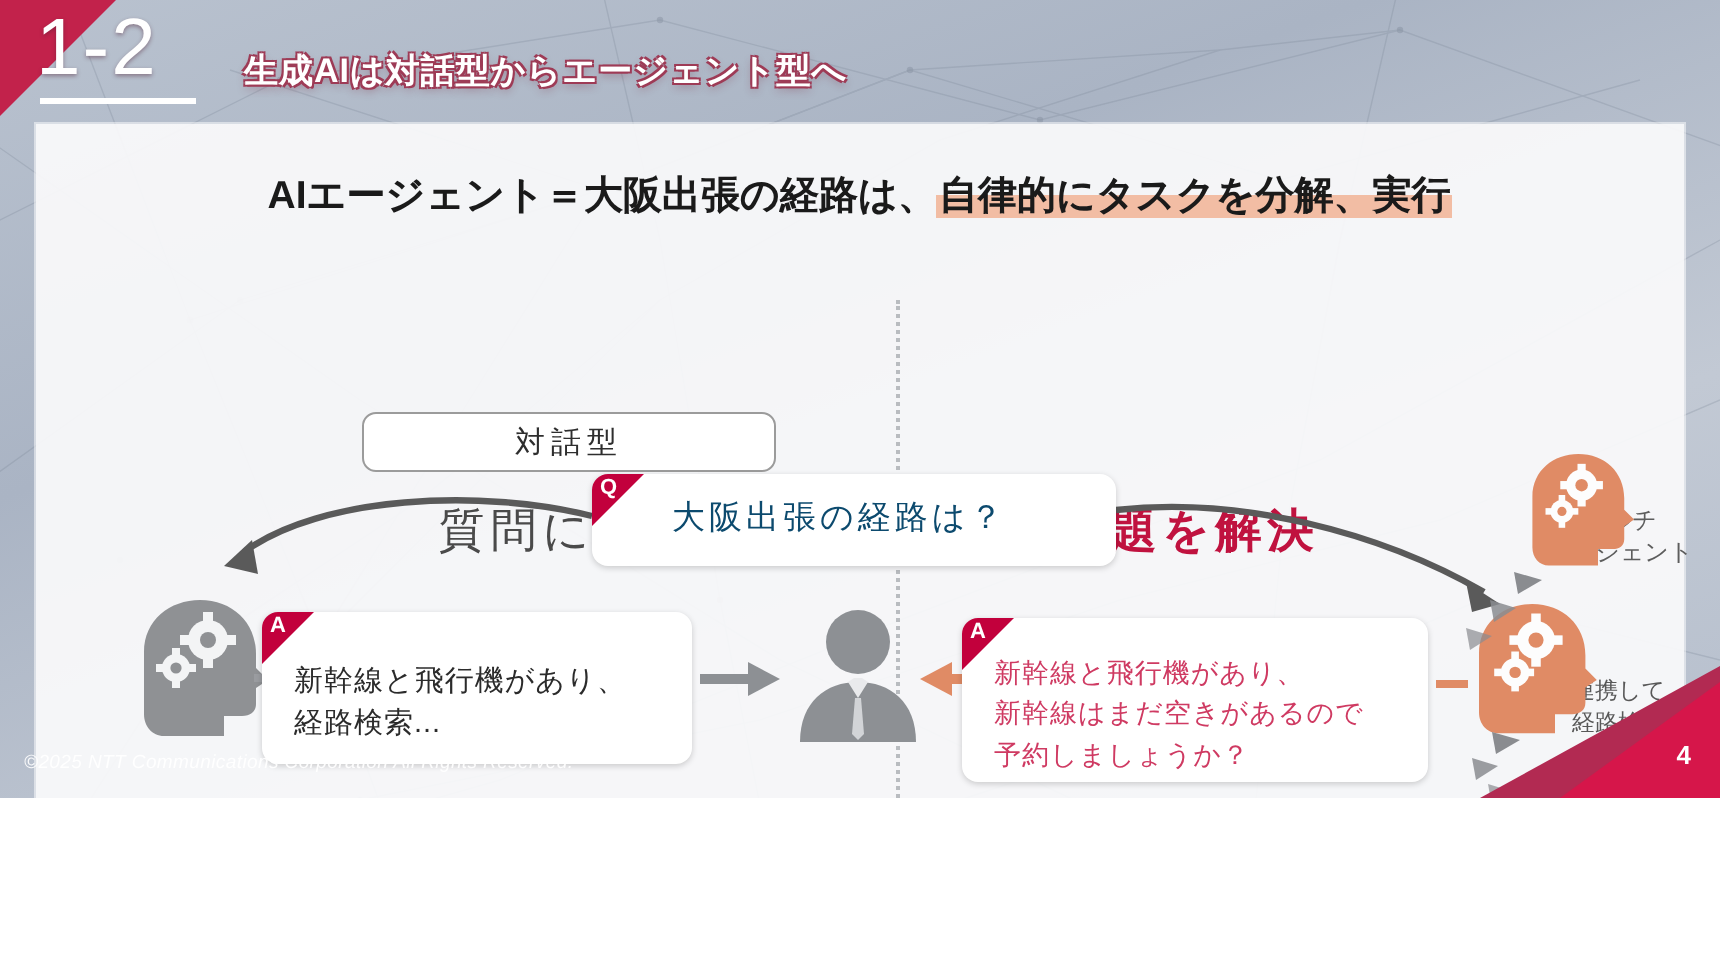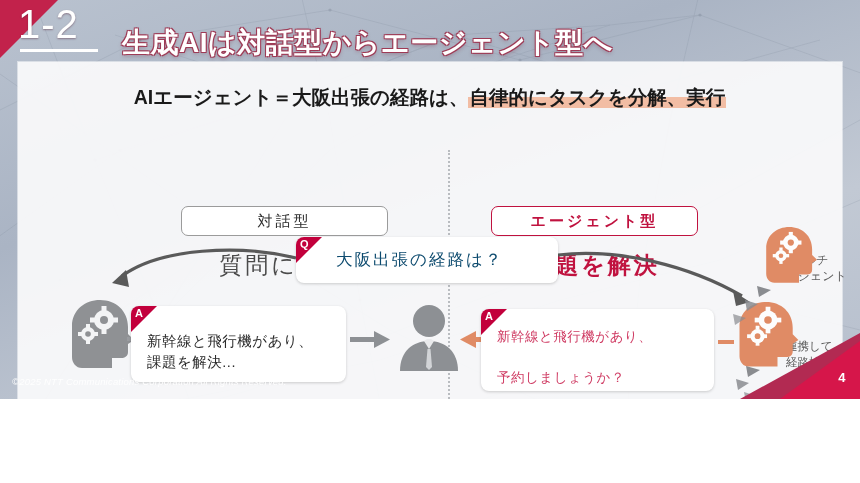--- a/index.html
+++ b/index.html
@@ -43,21 +43,21 @@
     color: #ffffff; font-size: 40px; font-weight: 400;
     letter-spacing: 1px; line-height: 1;
     text-shadow: 0 1px 2px rgba(80,30,50,.45);
   }
   .slide-num-rule {
     position: absolute; left: 20px; top: 49px;
     width: 78px; height: 3px; background: #ffffff;
   }
   .slide-title {
     position: absolute; left: 122px; top: 24px;
-    color: #ffffff; font-size: 28px; font-weight: 700;
+    color: #ffffff; font-size: 17px; font-weight: 700;
     letter-spacing: .5px;
     text-shadow: 1px 1px 0 #9e3b56, -1px 1px 0 #9e3b56, 1px -1px 0 #9e3b56, -1px -1px 0 #9e3b56, 0 2px 4px rgba(120,40,60,.4);
   }
   .panel {
     position: absolute; left: 18px; top: 62px;
     width: 824px; height: 385px;
     background: rgba(250,250,251,.93);
     box-shadow: 0 0 0 1px rgba(255,255,255,.5);
   }
   .heading {
@@ -210,21 +210,20 @@
 
     <div class="heading">
       <span>AIエージェント＝大阪出張の経路は、</span><span class="hl">自律的にタスクを分解、実行</span>
     </div>
 
     <div class="divider"></div>
 
     <div class="col-box left">対話型</div>
     <div class="col-sub left">質問に回答</div>
 
-    <div class="col-box right">エージェント型</div>
     <div class="col-sub right">課題を解決</div>
 
     <div class="multi-label">
       <span>マルチ</span><br>
       <span>エージェント</span>
     </div>
 
     <div class="small-label" id="label-route">
       <span>連携して</span><br>
       <span>経路検索</span>
@@ -368,30 +367,30 @@
     <div class="tag"></div>
     <div class="tag-letter">Q</div>
     <div class="btext">大阪出張の経路は？</div>
   </div>
 
   <div class="bubble" id="bubble-a-left">
     <div class="tag"></div>
     <div class="tag-letter">A</div>
     <div class="btext">
       <span>新幹線と飛行機があり、</span><br>
-      <span>課題を解決...</span>
+      <span>経路検索...</span>
     </div>
   </div>
 
   <div class="bubble" id="bubble-a-right">
     <div class="tag"></div>
     <div class="tag-letter">A</div>
     <div class="btext">
       <span>新幹線と飛行機があり、</span><br>
-      <br>
+      <span>新幹線はまだ空きがあるので</span><br>
       <span>予約しましょうか？</span>
     </div>
   </div>
 
   <div class="corner-tri-br-outer"></div>
   <div class="corner-tri-br-inner"></div>
   <div class="page-num">4</div>
   <div class="footer">©2025 NTT Communications Corporation All Rights Reserved.</div>
 </div>
 

